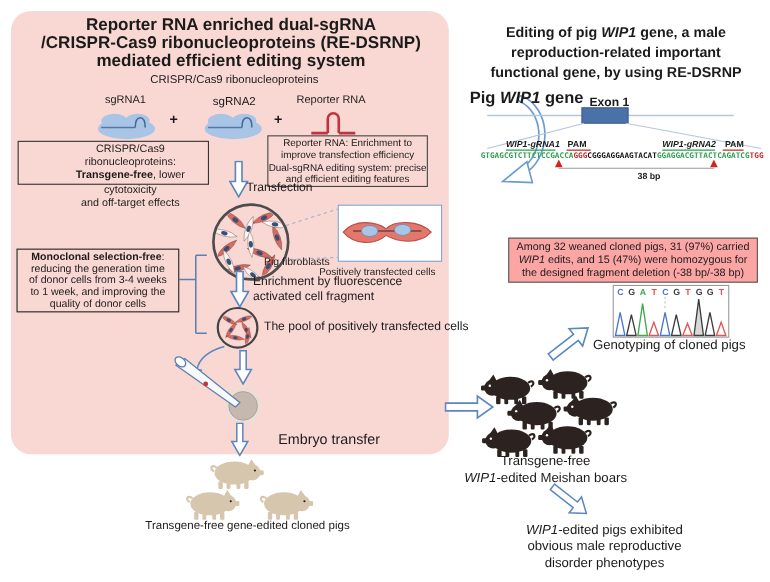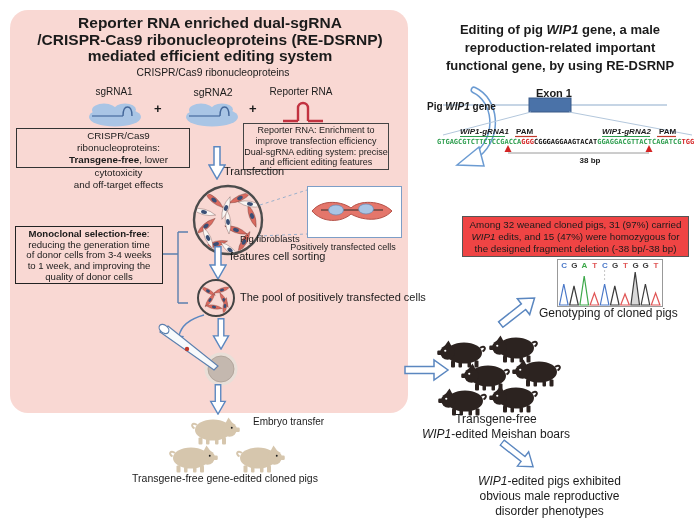--- a/index.html
+++ b/index.html
@@ -262,58 +262,59 @@
 
   <div class="bx ctr" style="left:15px;top:226px;width:148px;height:58px;border:1.5px solid #222;font-size:9.6px;line-height:10.7px;padding-top:2px;">
     <div><span class="b">Monoclonal selection-free</span><span>:</span></div>
     <div>reducing the generation time</div>
     <div>of donor cells from 3-4 weeks</div>
     <div>to 1 week, and improving the</div>
     <div>quality of donor cells</div>
   </div>
 
   <div class="t" style="left:230px;top:250px;font-size:11px;line-height:13.5px;">
-    <div>features cell sorting</div>
+    <div>Enrichment by fluorescence</div>
+    <div>activated cell fragment</div>
   </div>
 
   <div class="t" style="left:240px;top:291px;font-size:11px;">The pool of positively transfected cells</div>
 
 
-  <div class="t" style="left:233px;top:416px;font-size:10px;padding-left:20px;">Embryo transfer</div>
+  <div class="t" style="left:233px;top:392px;font-size:13px;padding-left:20px;">Embryo transfer</div>
 
   <div class="t ctr" style="left:120px;top:472px;width:210px;font-size:10.5px;">Transgene-free gene-edited cloned pigs</div>
 
   <div class="t b ctr" style="left:415px;top:21px;width:290px;font-size:13px;line-height:18px;">
     <div><span>Editing of pig </span><span class="i">WIP1</span><span> gene, a male</span></div>
     <div>reproduction-related important</div>
     <div>functional gene, by using RE-DSRNP</div>
   </div>
 
-  <div class="t b" style="left:427px;top:81px;font-size:10px;margin-top:20px;">
+  <div class="t b" style="left:427px;top:81px;font-size:15px;">
     <span>Pig </span><span class="i">WIP1</span><span> gene</span>
   </div>
 
   <div class="t b ctr" style="left:528px;top:87px;width:44px;font-size:11px;text-align:right;">Exon 1</div>
 
   <div class="t b i" style="left:460px;top:127px;font-size:8px;">
     <span>WIP1</span><span>-gRNA1</span>
   </div>
   <div class="t b" style="left:516px;top:127px;font-size:8px;">PAM</div>
   <div class="t b i" style="left:602px;top:127px;font-size:8px;">
     <span>WIP1</span><span>-gRNA2</span>
   </div>
   <div class="t b" style="left:659px;top:127px;font-size:8px;">PAM</div>
 
   <div class="t seq" style="left:437px;top:138px;">
     <span class="sg">GTGAGCGTCTTCTCCGACCA</span><span class="sr">GGG</span><span class="sk">CGGGAGGAAGTACAT</span><span class="sg">GGAGGACGTTACTCAGATCG</span><span class="sr">TGG</span>
   </div>
 
   <div class="t b ctr" style="left:560px;top:156px;width:60px;font-size:8px;">38 bp</div>
 
-  <div class="bx ctr" style="left:462px;top:216px;width:227px;height:41px;border:1.3px solid #555;background:#ef4444;font-size:9.8px;line-height:11.9px;padding-top:2px;">
+  <div class="bx ctr" style="left:462px;top:216px;width:227px;height:41px;border:1.3px solid #555;background:#fca5a5;font-size:9.8px;line-height:11.9px;padding-top:2px;">
     <div>Among 32 weaned cloned pigs, 31 (97%) carried</div>
     <div><span class="i">WIP1</span><span> edits, and 15 (47%) were homozygous for</span></div>
     <div>the designed fragment deletion (-38 bp/-38 bp)</div>
   </div>
 
   <div class="cl" style="left:559px;top:261px;width:102px;">
     <span class="cl-b">C</span>
     <span class="cl-k">G</span>
     <span class="cl-g">A</span>
     <span class="cl-r">T</span>

